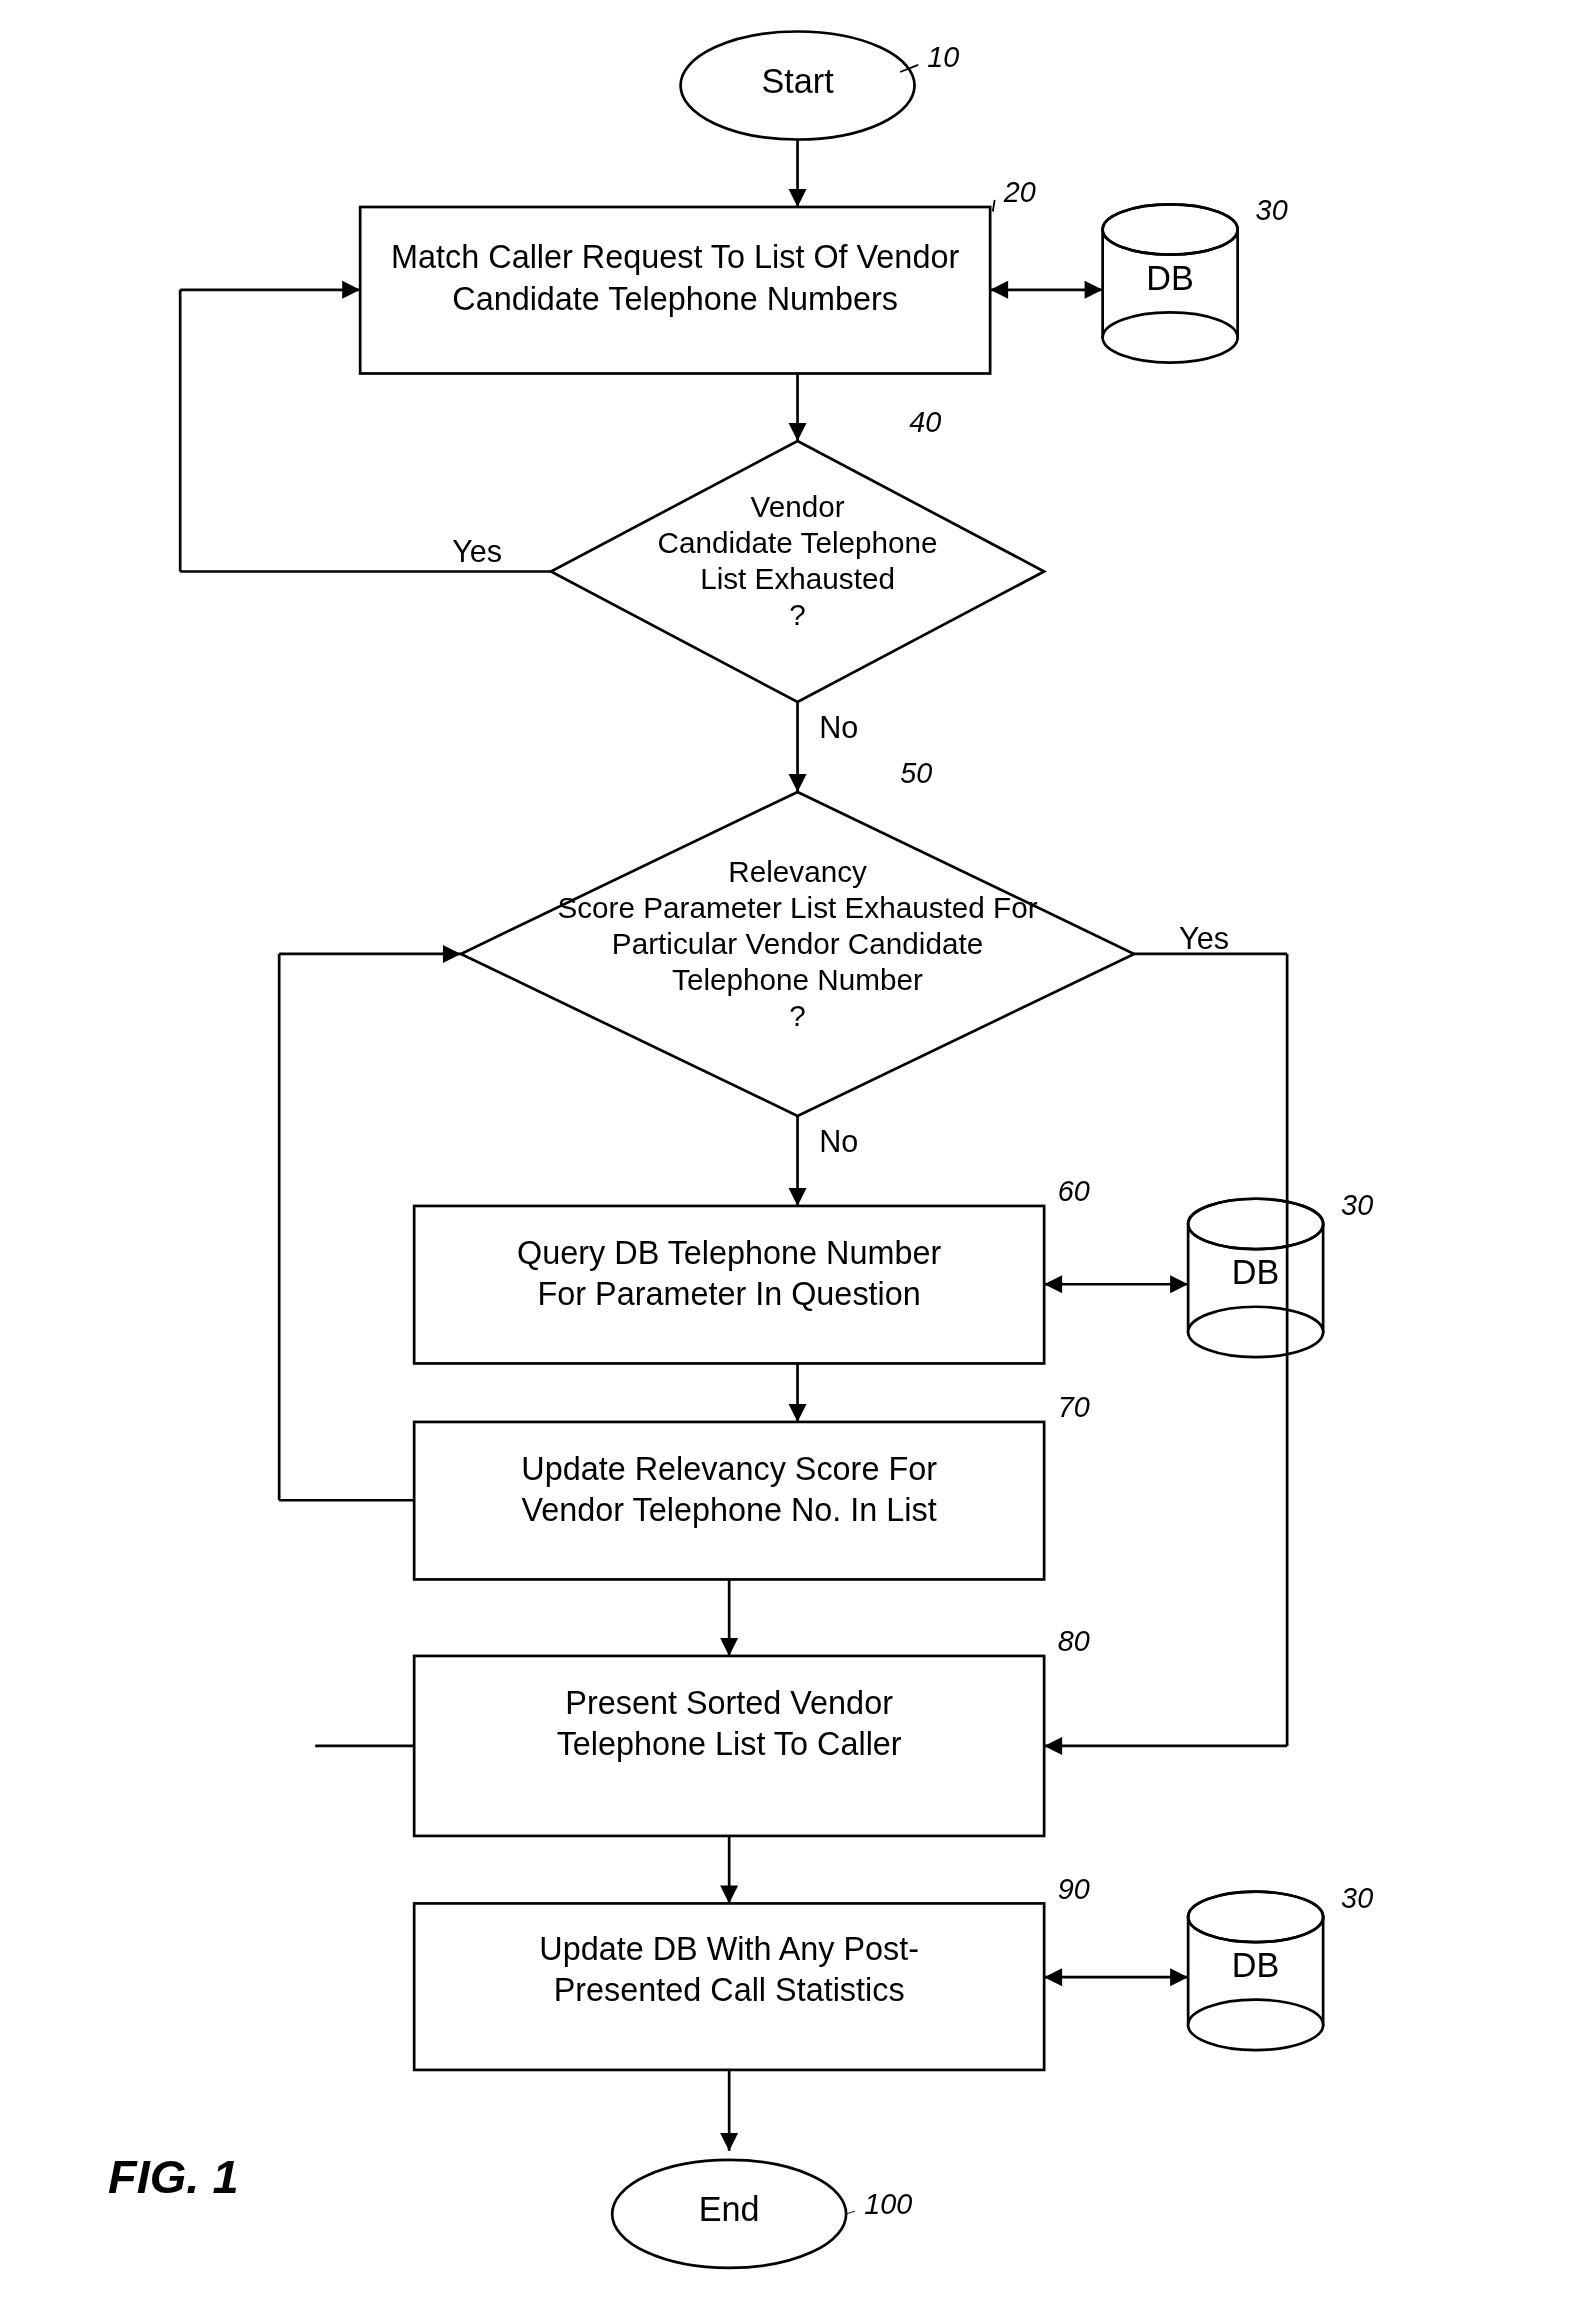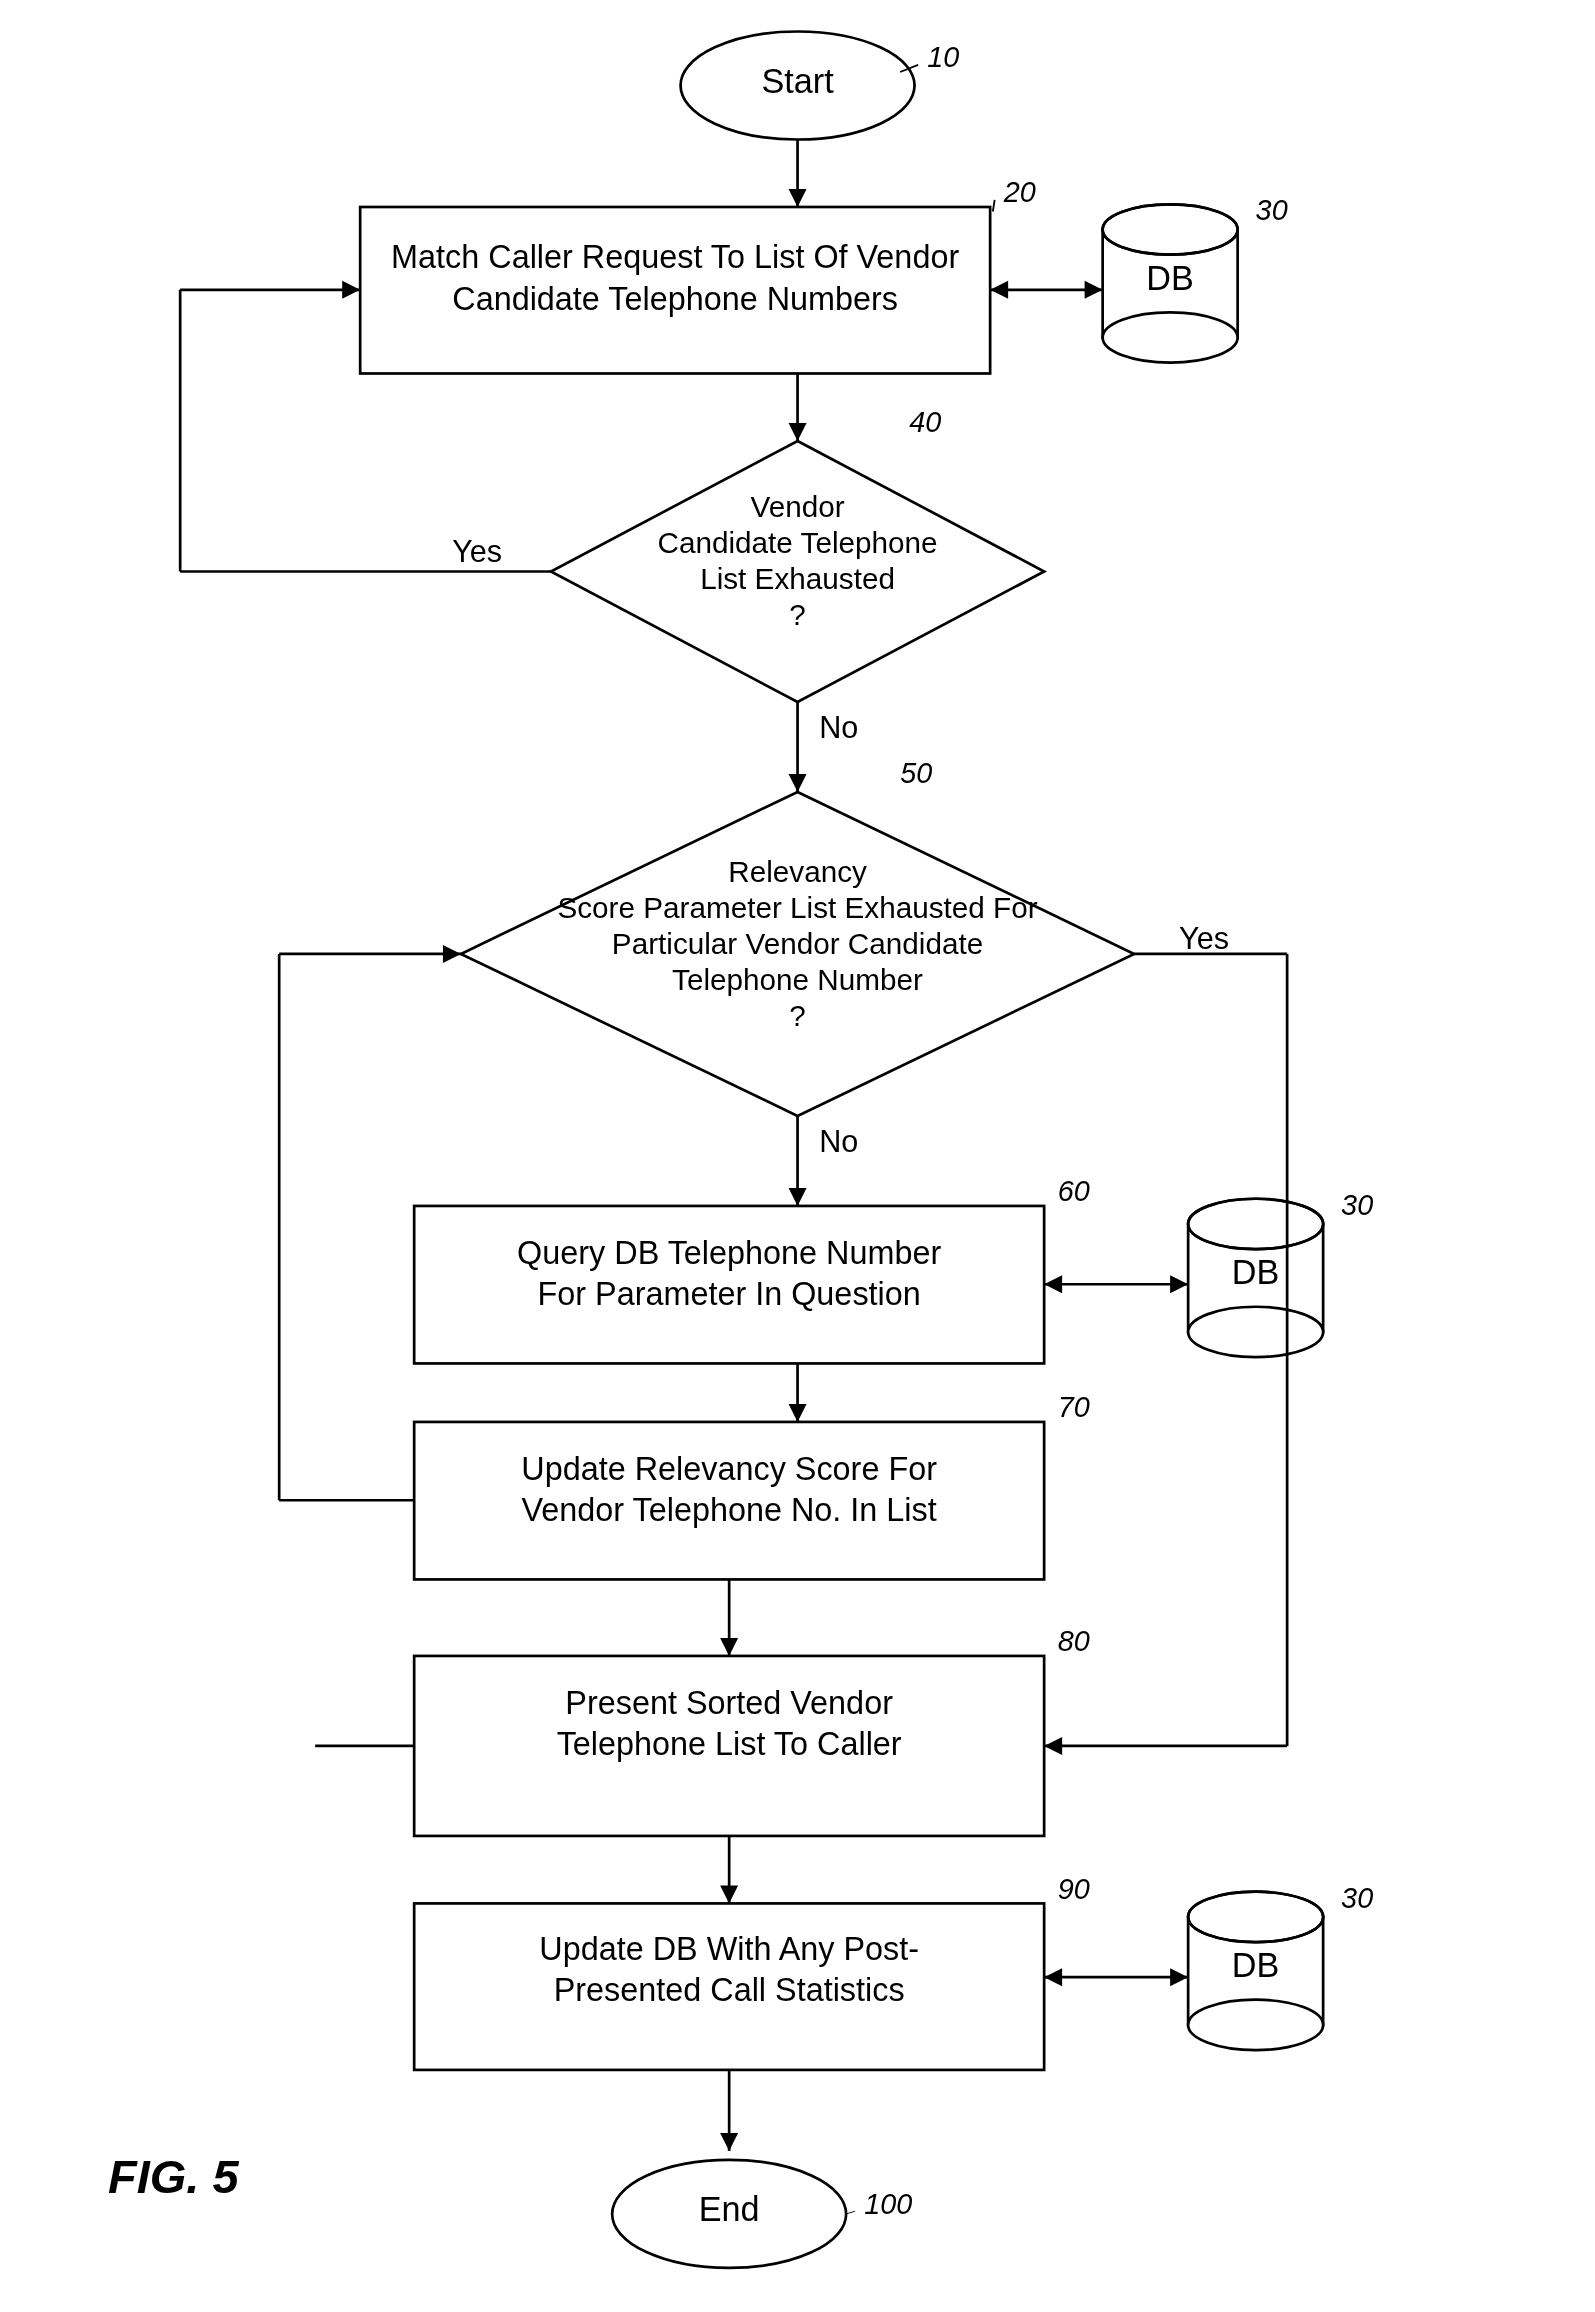--- a/index.html
+++ b/index.html
@@ -186,14 +186,14 @@
 
     <text x="960" y="2460" font-size="32" font-family="Arial" font-style="italic">100</text>
     <line x1="950" y1="2457" x2="940" y2="2460" stroke="black" stroke-width="1"></line>
 
     <line x1="460" y1="1940" x2="350" y2="1940" stroke="black" stroke-width="3"></line>
     <line x1="350" y1="1940" x2="350" y2="635" stroke="black" stroke-width="0"></line>
 
   </svg>
 </div>
 
-<div class="fig-label">FIG. 5</div>
+<div class="fig-label">FIG. 1</div>
 
 
 </body></html>

